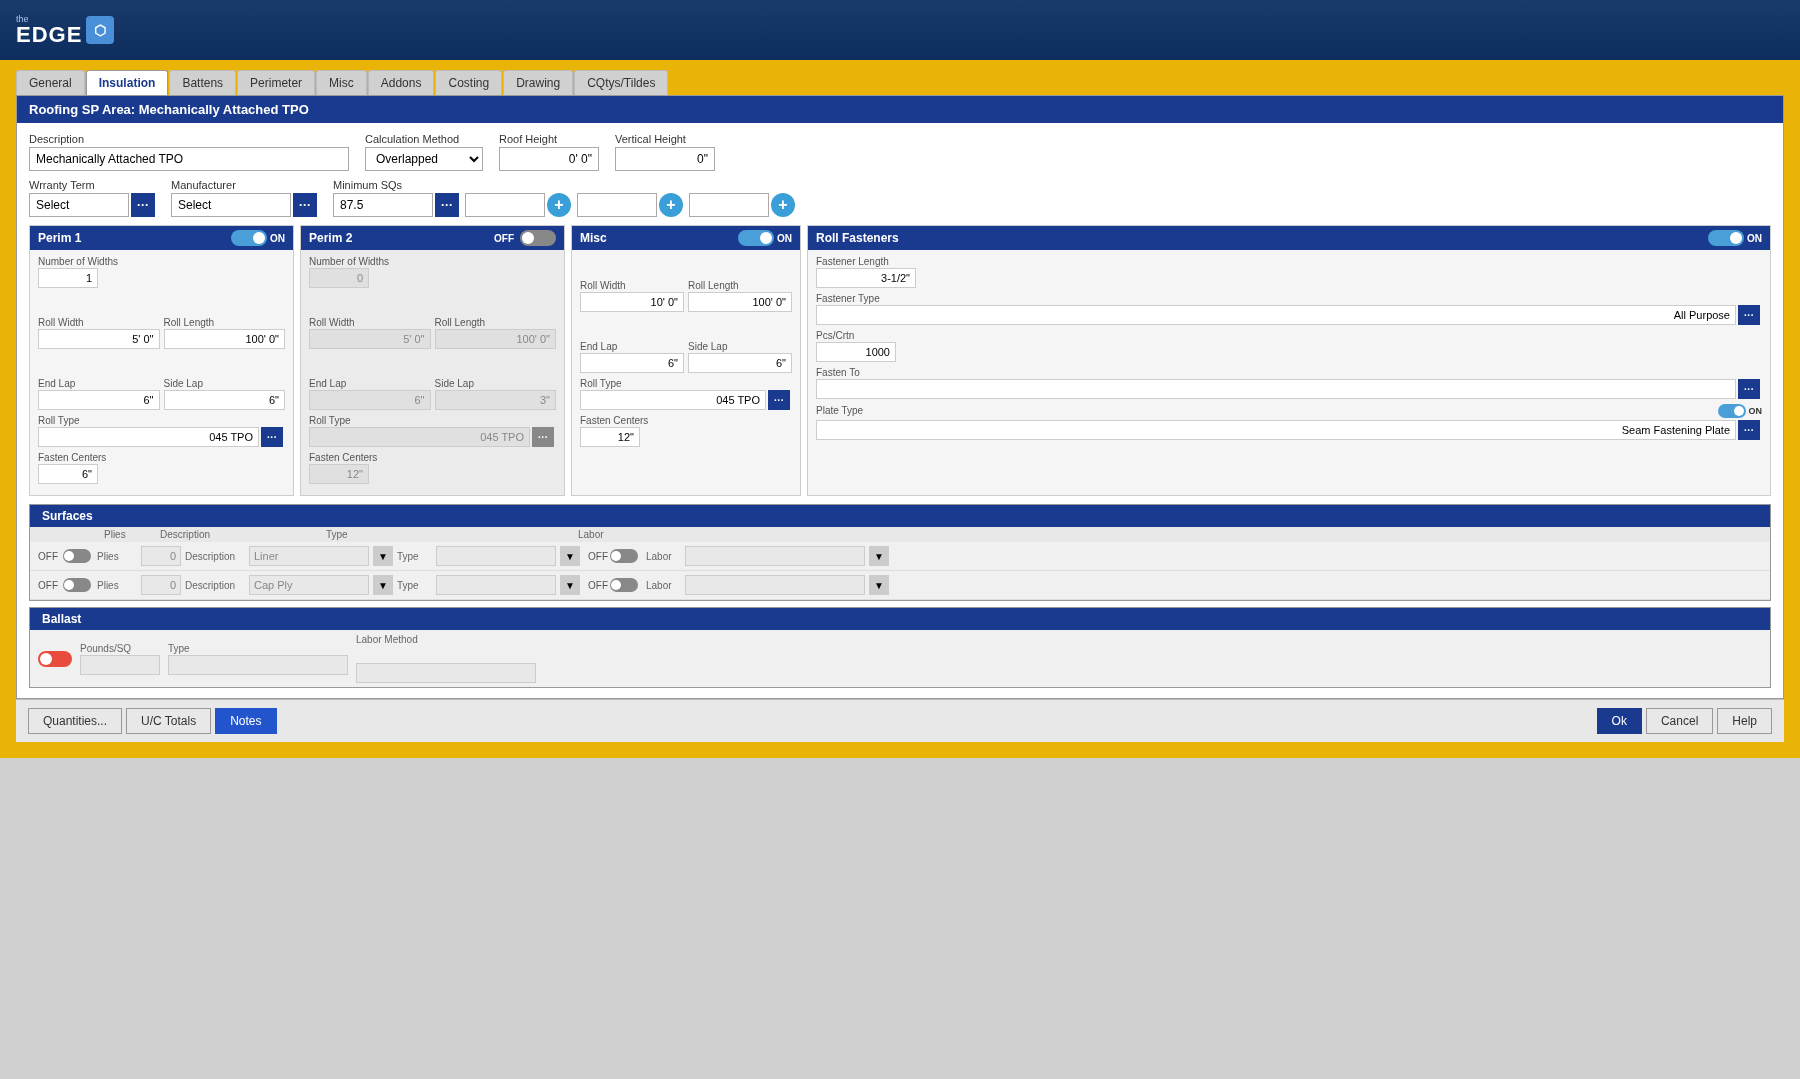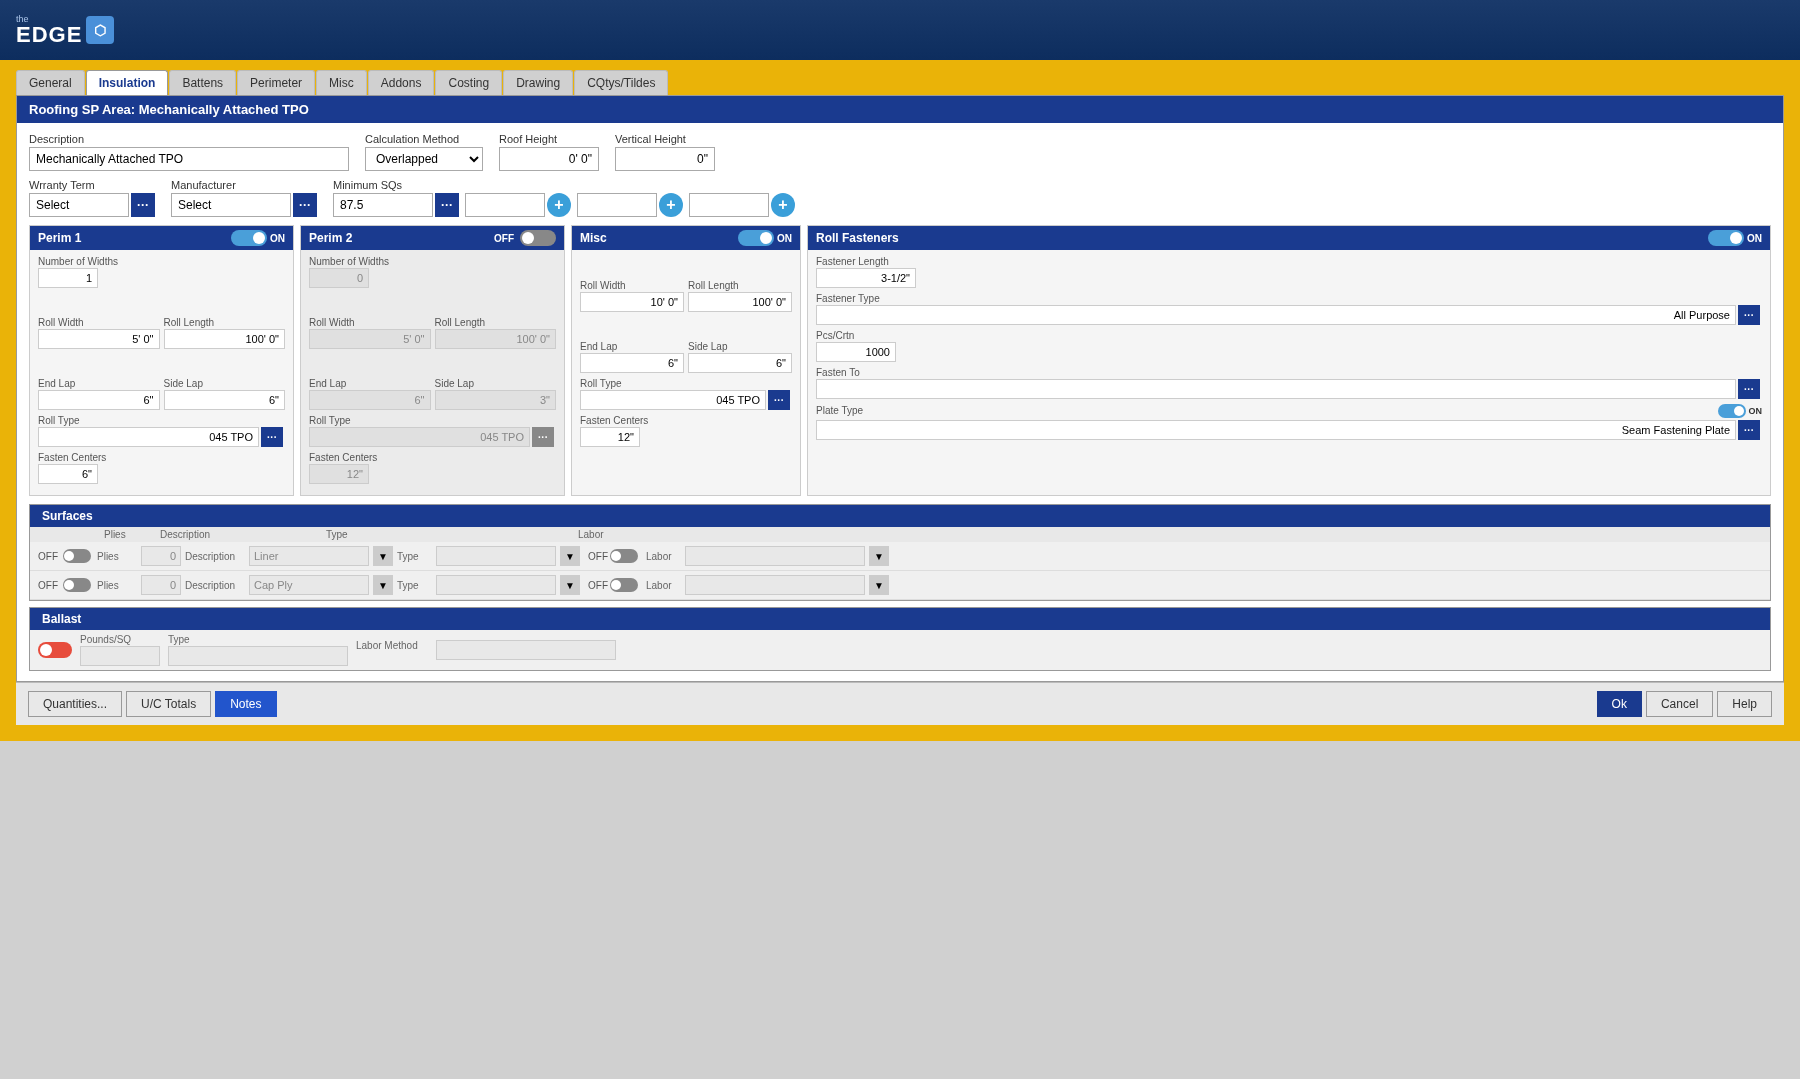--- a/index.html
+++ b/index.html
@@ -709,21 +709,21 @@
             <div class="ballast-toggle-thumb"></div>
           </div>
           <div style="display:flex;flex-direction:column;gap:1px;">
             <span class="ballast-col-label">Pounds/SQ</span>
             <input class="ballast-input" type="text" value="" style="">
           </div>
           <div style="display:flex;flex-direction:column;gap:1px;">
             <span class="ballast-col-label">Type</span>
             <input class="ballast-input" type="text" value="" style="width: 180px;">
           </div>
-          <div style="display:flex;flex-direction:row;gap:18px;">
+          <div style="display:flex;flex-direction:column;gap:18px;">
             <span class="ballast-col-label">Labor Method</span>
             <input class="ballast-input" type="text" value="" style="width: 180px;">
           </div>
         </div>
       </div>
 
     </div>
   </div>
 
   <div class="bottom-bar">

